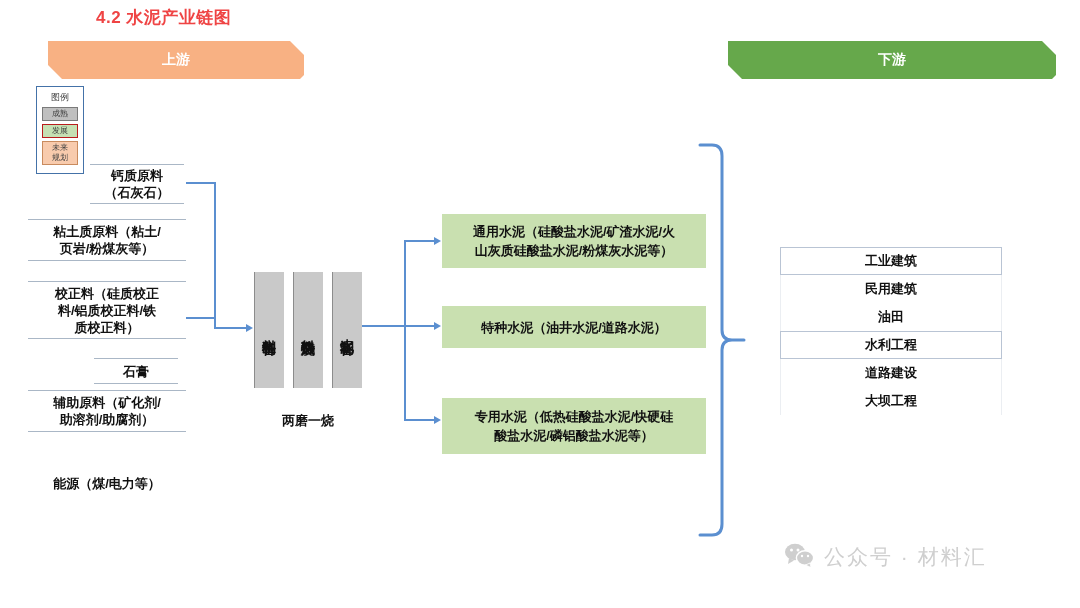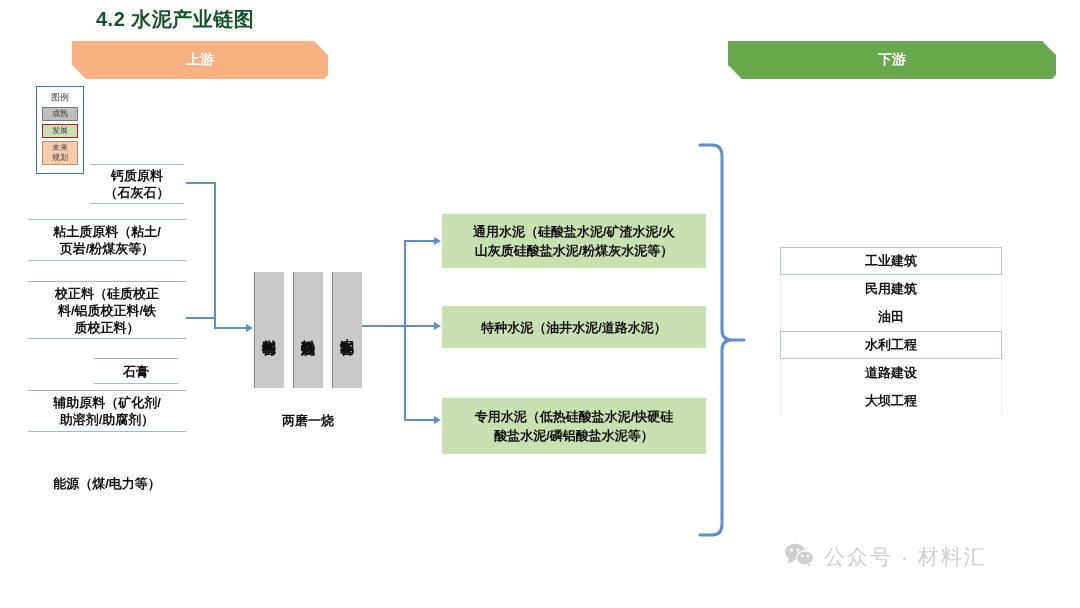--- a/index.html
+++ b/index.html
@@ -7,34 +7,34 @@
     width: 1080px; height: 608px;
     background: #ffffff;
     font-family: "Liberation Sans", "DejaVu Sans", sans-serif;
     overflow: hidden;
   }
   #stage { position: relative; width: 1080px; height: 608px; }
 
   
   .page-title {
     position: absolute; left: 96px; top: 6px;
-    font-size: 20px; font-weight: bold;
-    color: #14532d; letter-spacing: 0.5px;
+    font-size: 17px; font-weight: bold;
+    color: #ef4444; letter-spacing: 0.5px;
     white-space: nowrap;
   }
 
   
   .banner {
     position: absolute; height: 38px;
     display: flex; align-items: center; justify-content: center;
     color: #ffffff; font-size: 14px; font-weight: bold;
     clip-path: polygon(0 0, calc(100% - 14px) 0, 100% 14px, 100% calc(100% - 4px),
                        calc(100% - 4px) 100%, 14px 100%, 0 calc(100% - 14px));
   }
-  #banner-up   { left: 72px;  top: 41px; width: 256px; background: #f8b183; font-family: Liberation Serif, serif; }
+  #banner-up   { left: 48px;  top: 41px; width: 256px; background: #f8b183; font-family: Liberation Serif, serif; }
   #banner-mid  { left: 336px; top: 41px; width: 376px; background: #5b9bd5; }
   #banner-down { left: 728px; top: 41px; width: 328px; background: #66a84b; }
 
   
   .legend-box {
     position: absolute; left: 36px; top: 86px; width: 48px; height: 88px;
     border: 1px solid #4472a8; background: #ffffff;
     display: flex; flex-direction: column; align-items: center;
     padding-top: 3px;
   }

